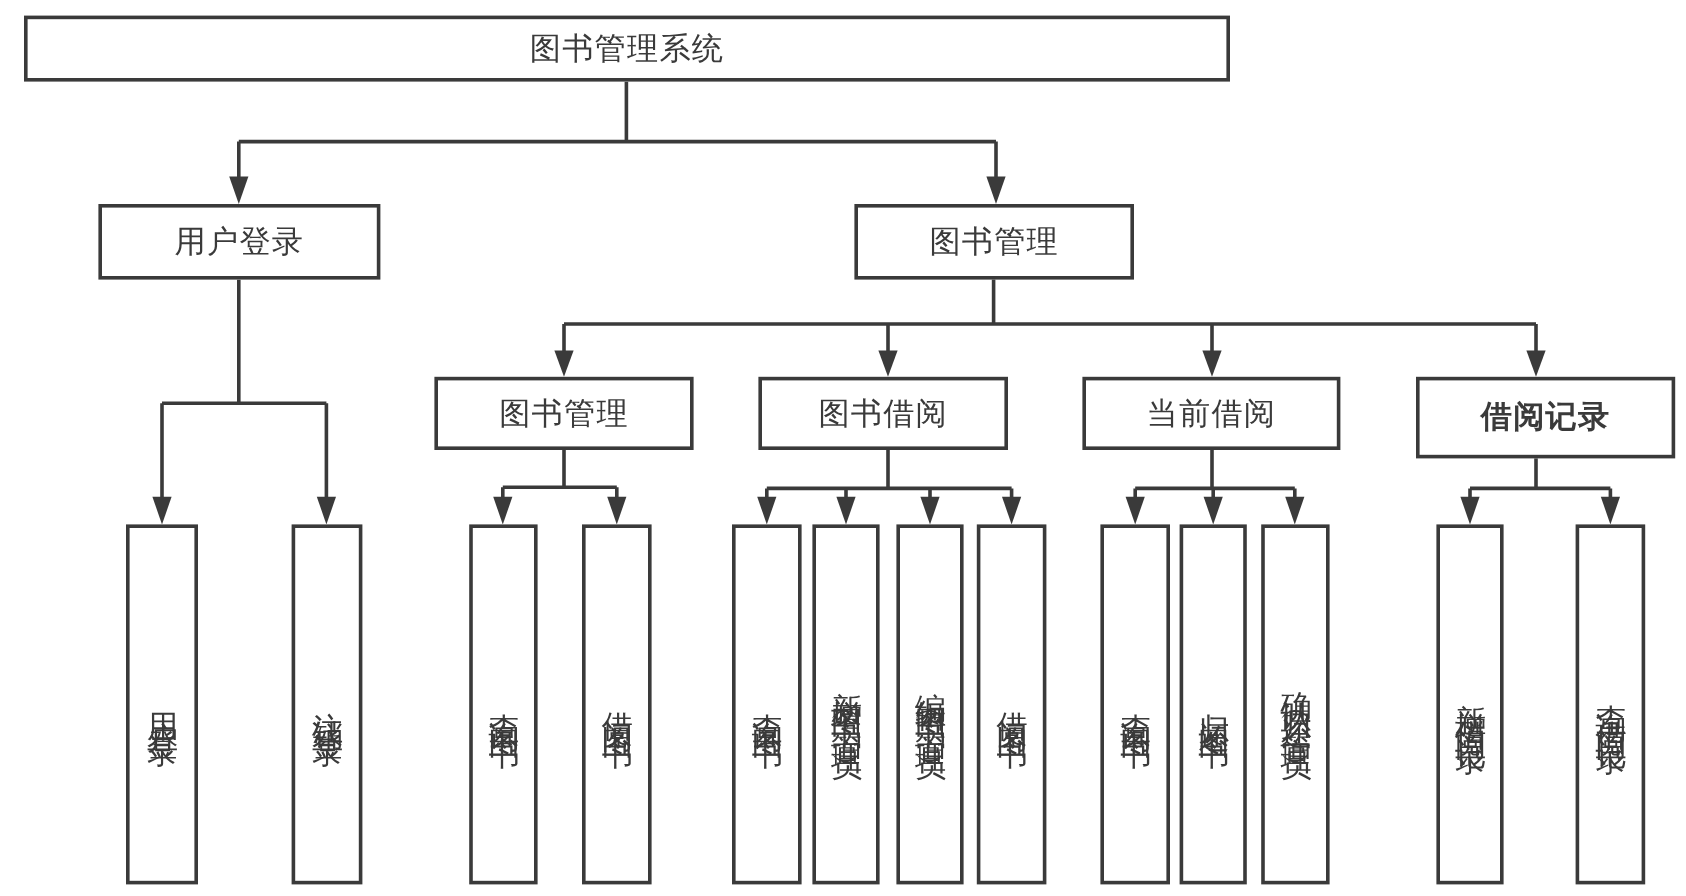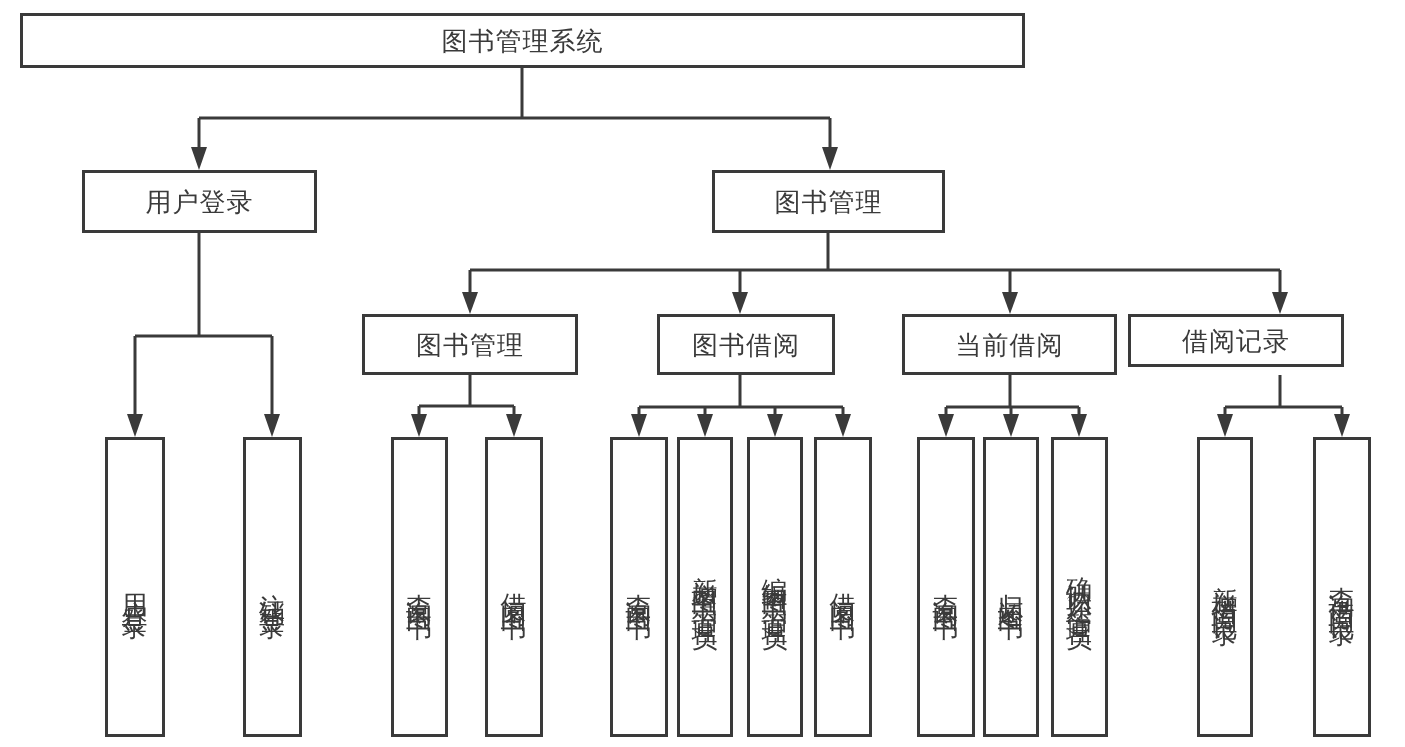--- a/index.html
+++ b/index.html
@@ -128,27 +128,27 @@
   <div class="node h-node" style="left:82px; top:170px; width:235px; height:63px;">
     <span>用户登录</span>
   </div>
   <div class="node h-node" style="left:712px; top:170px; width:233px; height:63px;">
     <span>图书管理</span>
   </div>
 
   <div class="node h-node" style="left:362px; top:314px; width:216px; height:61px;">
     <span>图书管理</span>
   </div>
-  <div class="node h-node" style="left:632px; top:314px; width:178px; height:61px;margin-left:25px;">
+  <div class="node h-node" style="left:632px; top:314px; width:208px; height:61px;">
     <span>图书借阅</span>
   </div>
   <div class="node h-node" style="left:902px; top:314px; width:215px; height:61px;">
     <span>当前借阅</span>
   </div>
-  <div class="node h-node" style="left:1128px; top:314px; width:216px; height:53px;">
+  <div class="node h-node" style="left:1180px; top:314px; width:216px; height:68px;font-weight:bold;">
     <span>借阅记录</span>
   </div>
 
   <div class="node v-node" style="left:105px; top:437px; width:60px; height:300px;">
     <span class="v-text">用户登录</span>
   </div>
   <div class="node v-node" style="left:243px; top:437px; width:59px; height:300px;">
     <span class="v-text">注销登录</span>
   </div>
 

